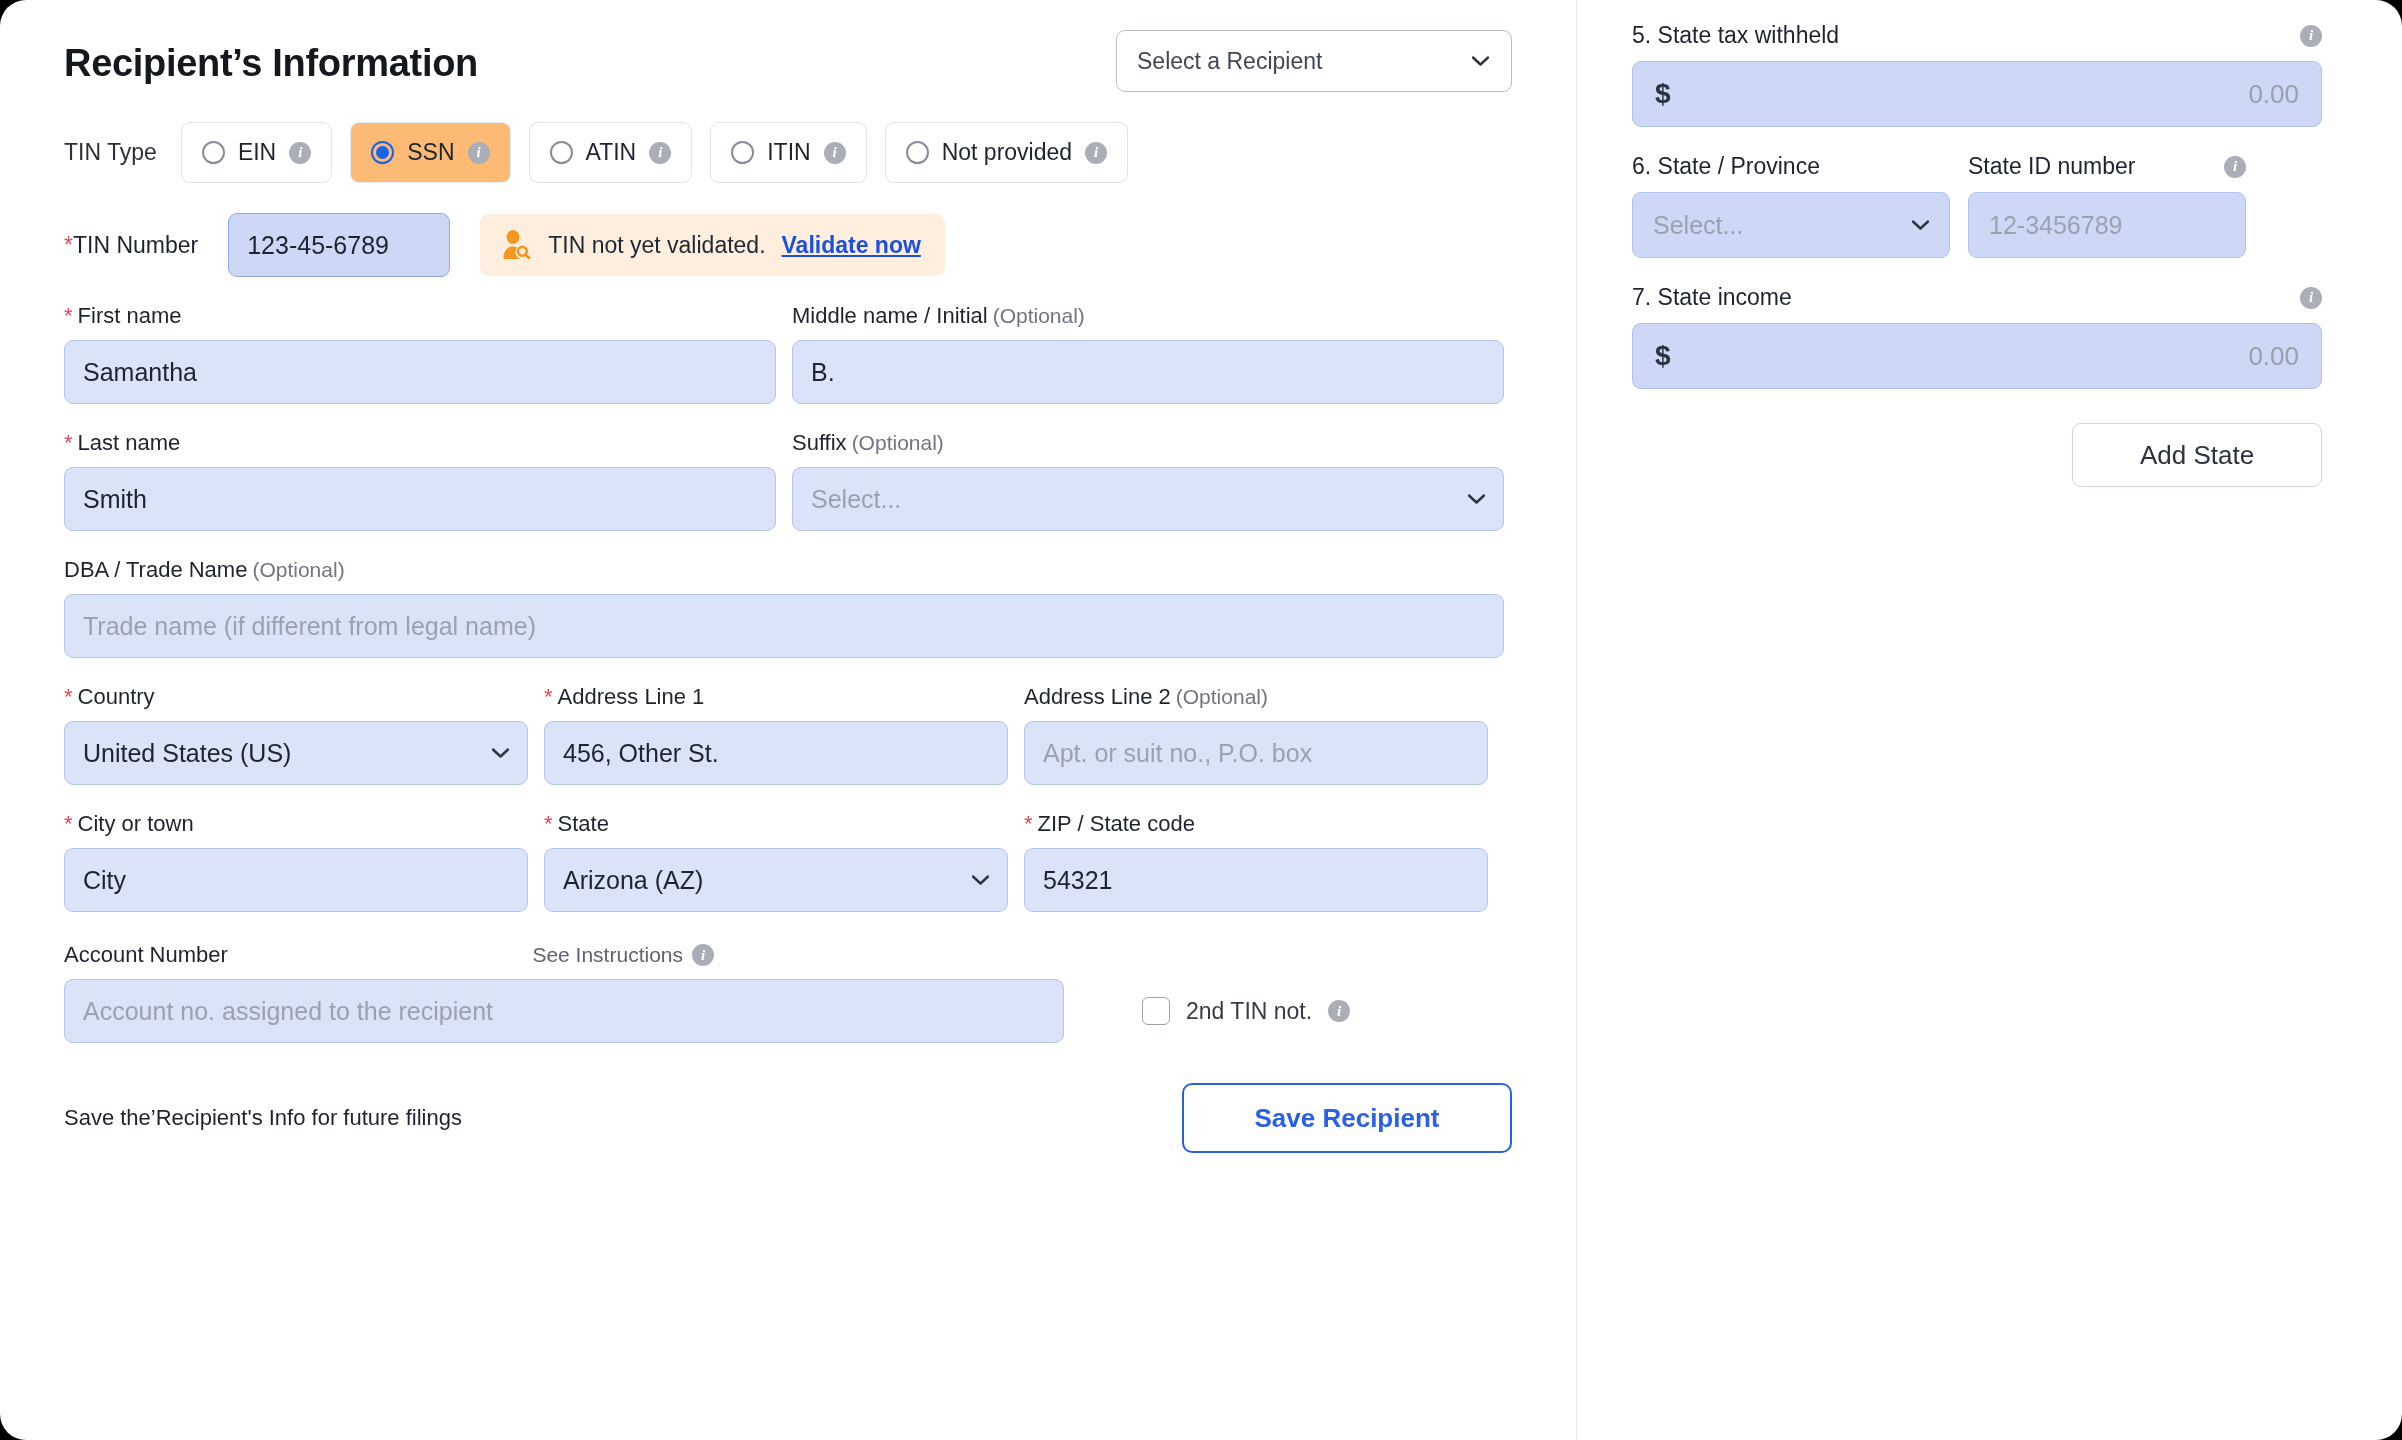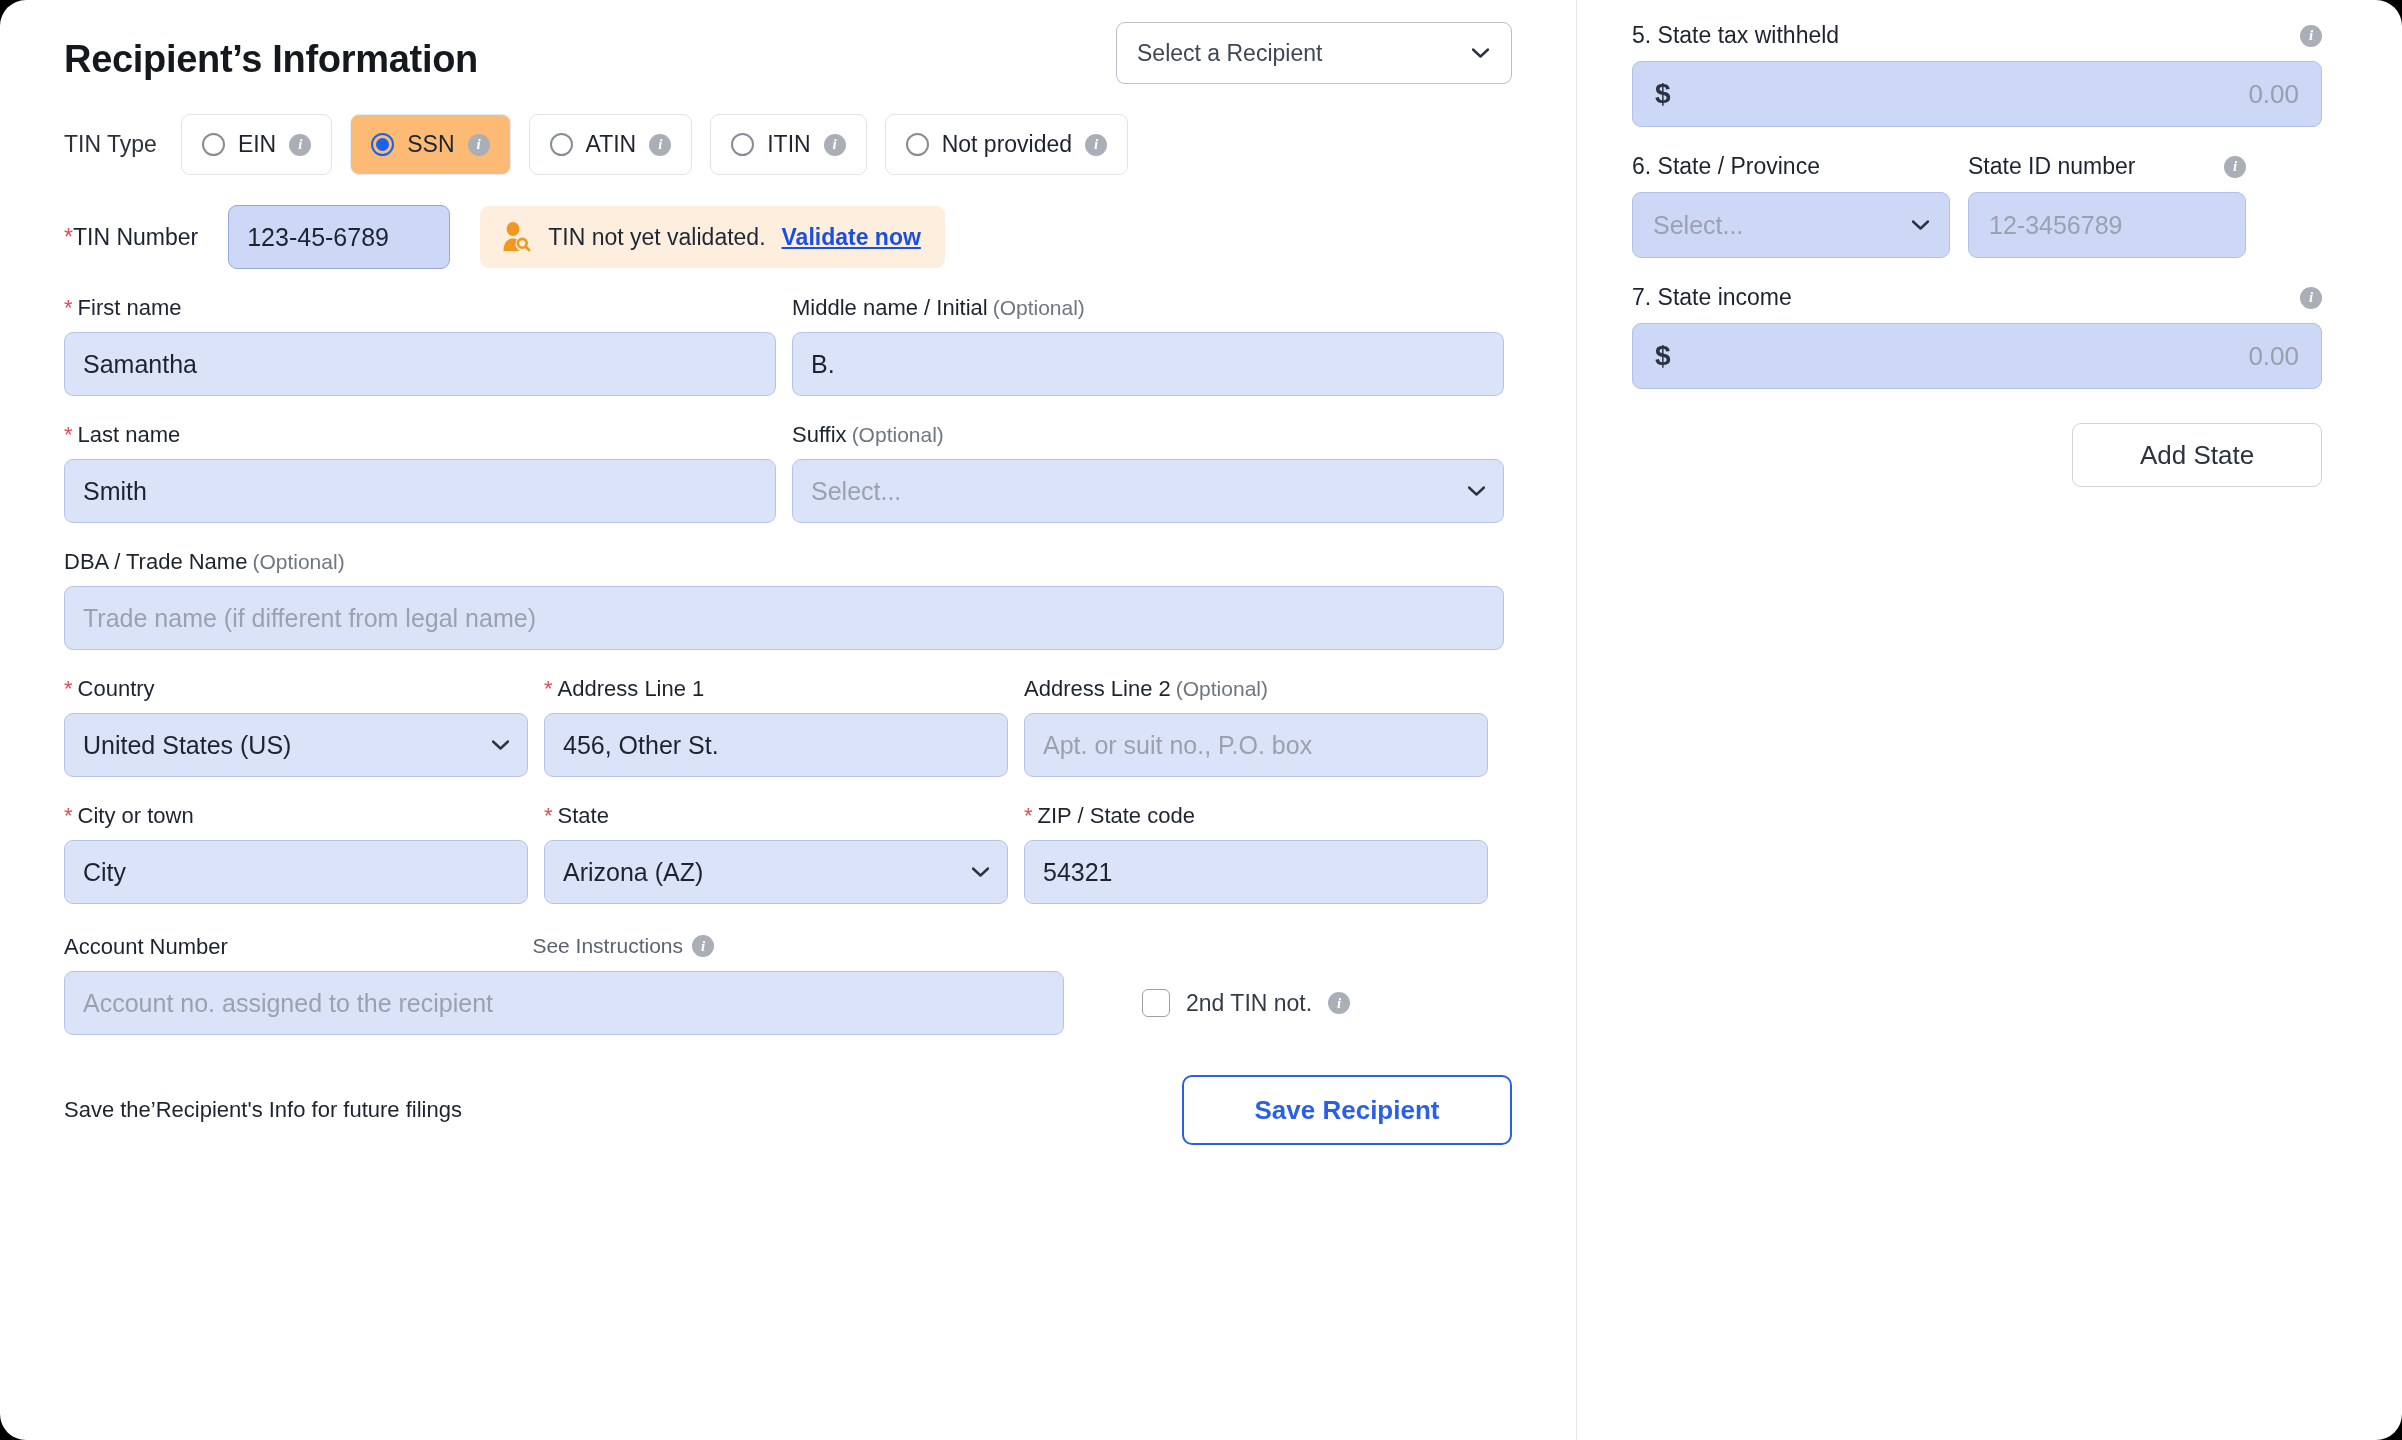--- a/index.html
+++ b/index.html
@@ -55,21 +55,21 @@
     height: 62px;
     border: 1.5px solid #b9bec8;
     border-radius: 9px;
     background: #fff;
     display: flex;
     align-items: center;
     justify-content: space-between;
     padding: 0 22px 0 20px;
     font-size: 23px;
     color: #3f4654;
-    margin-top: 2px;
+    margin-top: 10px;
   }
 
   
   .tintype-row {
     display: flex;
     align-items: center;
     gap: 18px;
     margin-top: 30px;
   }
   .tintype-label {
@@ -210,21 +210,21 @@
 
   .row {
     display: flex;
     gap: 16px;
     margin-top: 26px;
   }
 
   
   .acct-label-row {
     display: flex;
-    align-items: flex-start;
+    align-items: center;
     justify-content: space-between;
     width: 650px;
     margin-bottom: 11px;
     margin-top: 23px;
   }
   .see-instructions {
     font-size: 21px;
     color: #5c636f;
     display: flex;
     align-items: center;

